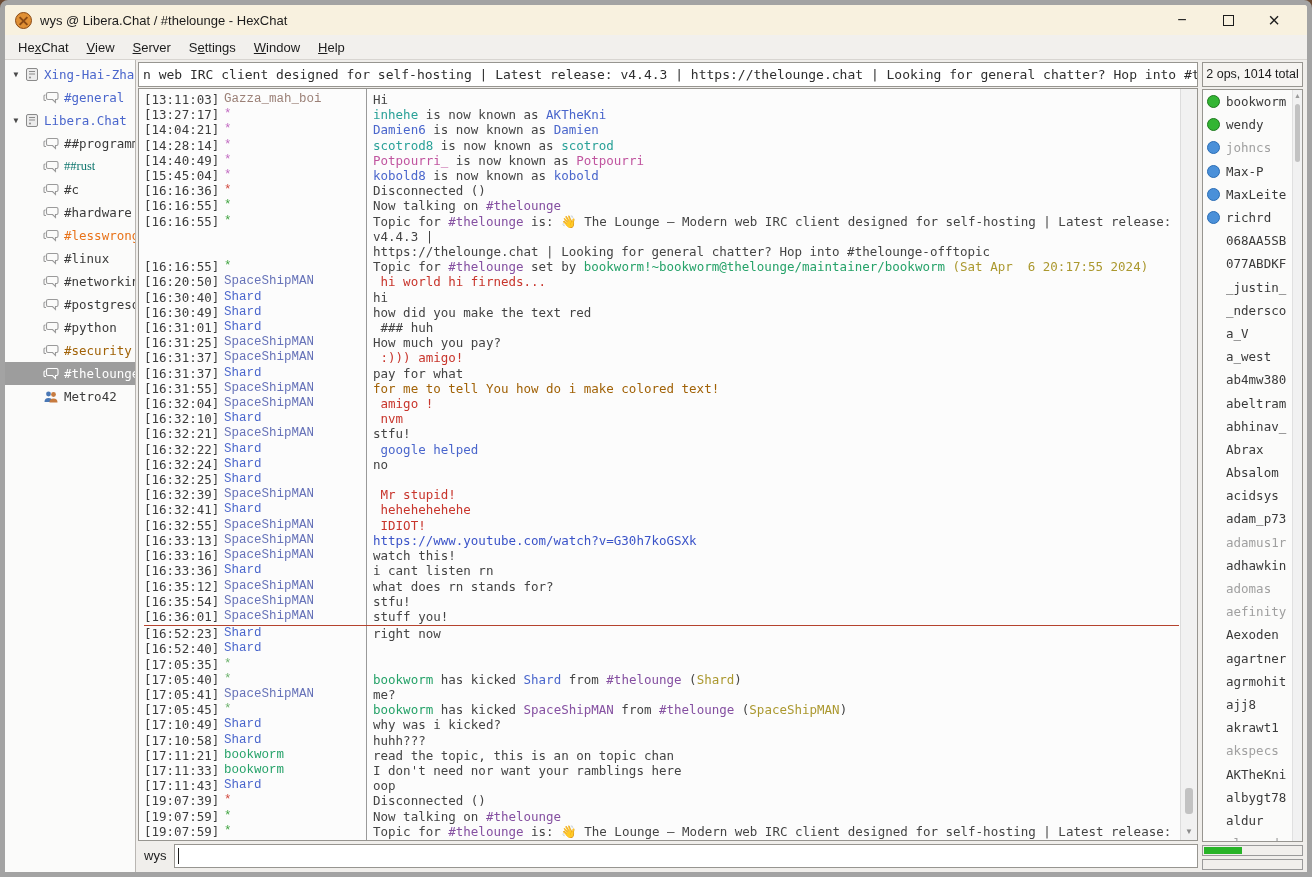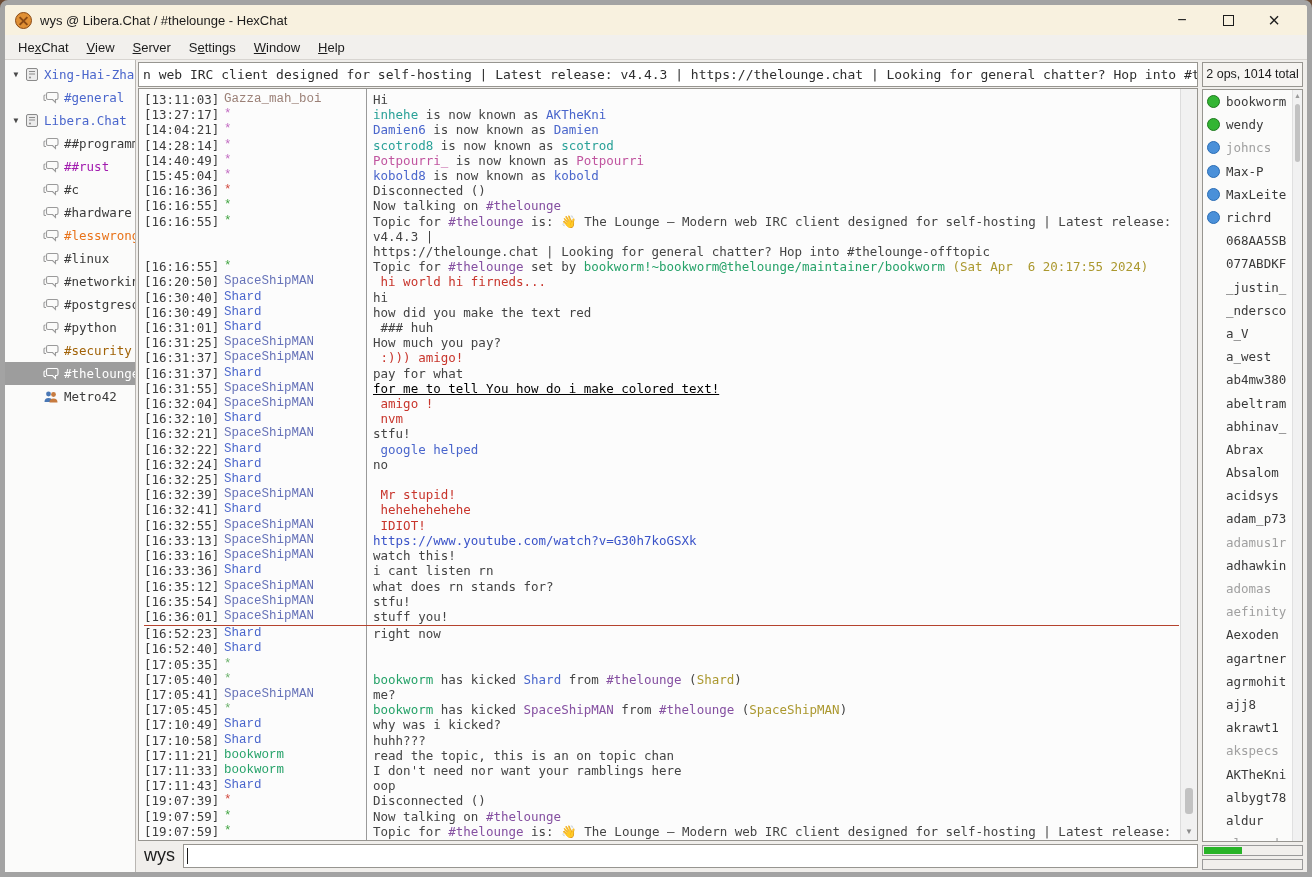--- a/index.html
+++ b/index.html
@@ -54,21 +54,21 @@
   .chat-line { display:flex; }
   .chat-line .t { width:80px; flex:none; color:#3c3c3c; }
   .chat-line .n { width:140px; flex:none; text-align:left; padding-right:6px;font-family:Liberation Mono, monospace; }
   .chat-line .m { flex:1; min-width:0; white-space:pre-wrap; padding-left:9px; }
   .unread-sep { border-top:1px solid #b5432e; height:1px; margin:1px 0 0 0; }
   .chat-scrollbar { position:absolute; top:0; bottom:0; right:0; width:17px; background:#f1f1f1;
                     border-left:1px solid #dcdcdc; }
   .chat-thumb { position:absolute; left:4px; right:4px; bottom:26px; height:26px; background:#c2c2c2; border-radius:3px; }
   .chat-downarrow { position:absolute; bottom:4px; left:0; right:0; text-align:center; font-size:8px; color:#8a8a8a; }
   .input-row { height:31px; flex:none; display:flex; align-items:center; padding:2px 2px 4px 2px; }
-  .nick-label { font-size:18px; color:#1c1c1c; padding:0 8px 0 6px; }
+  .nick-label { font-size:13px; color:#1c1c1c; padding:0 8px 0 6px; }
   .msg-input { flex:1; height:24px; background:#fff; border:1px solid #979590; display:flex; align-items:center; }
   .caret { width:1px; height:16px; background:#1c1c1c; margin-left:3px; }
 
   
   .right { width:107px; flex:none; display:flex; flex-direction:column; padding:0 4px 2px 2px; }
   .ops-box { height:25px; flex:none; margin-top:2px; border:1px solid #979590; background:#f6f4f1;
              font-size:12.5px; color:#1c1c1c; text-align:center; line-height:23px; white-space:nowrap; overflow:hidden; }
   .userlist { flex:1; min-height:0; margin-top:2px; background:#fbfbfa; border:1px solid #979590;
               position:relative; overflow:hidden; }
   .ul-rows { position:absolute; inset:0 10px 0 0; overflow:hidden; }
@@ -156,21 +156,21 @@
           </span>
           <span class="tree-label" style="color: rgb(58, 58, 58);">##programm</span>
         </div>
         <div class="tree-row chan">
           <span class="ticon">
             <svg width="16" height="14" viewBox="0 0 16 14">
               <path d="M4.5 1.5 h9 a1.5 1.5 0 0 1 1.5 1.5 v4 a1.5 1.5 0 0 1 -1.5 1.5 h-1 v3 l-3 -3 h-4.5 a1.5 1.5 0 0 1 -1.5 -1.5 v-4 a1.5 1.5 0 0 1 1.5 -1.5 z" fill="none" stroke="#9a9a9a" stroke-width="1.1"></path>
               <path d="M2.5 4 h-0.5 a1 1 0 0 0 -1 1 v3.5 a1 1 0 0 0 1 1 h1" fill="none" stroke="#9a9a9a" stroke-width="1.1"></path>
             </svg>
           </span>
-          <span class="tree-label" style="color: #a21caf;">##rust</span>
+          <span class="tree-label" style="color: #0f766e; font-family: Liberation Serif, serif;">##rust</span>
         </div>
         <div class="tree-row chan">
           <span class="ticon">
             <svg width="16" height="14" viewBox="0 0 16 14">
               <path d="M4.5 1.5 h9 a1.5 1.5 0 0 1 1.5 1.5 v4 a1.5 1.5 0 0 1 -1.5 1.5 h-1 v3 l-3 -3 h-4.5 a1.5 1.5 0 0 1 -1.5 -1.5 v-4 a1.5 1.5 0 0 1 1.5 -1.5 z" fill="none" stroke="#9a9a9a" stroke-width="1.1"></path>
               <path d="M2.5 4 h-0.5 a1 1 0 0 0 -1 1 v3.5 a1 1 0 0 0 1 1 h1" fill="none" stroke="#9a9a9a" stroke-width="1.1"></path>
             </svg>
           </span>
           <span class="tree-label" style="color: rgb(58, 58, 58);">#c</span>
         </div>
@@ -349,21 +349,21 @@
               <span class="m"><span style="color: rgb(200, 53, 44);"> :))) amigo!</span></span>
             </div>
             <div class="chat-line">
               <span class="t">[16:31:37]</span>
               <span class="n" style="color: rgb(74, 102, 204);">Shard</span>
               <span class="m"><span style="color: rgb(68, 68, 68);">pay for what</span></span>
             </div>
             <div class="chat-line">
               <span class="t">[16:31:55]</span>
               <span class="n" style="color: rgb(102, 114, 184);">SpaceShipMAN</span>
-              <span class="m"><span style="color: #000000; text-decoration: underline;">for me to tell You how do i make colored text!</span></span>
+              <span class="m"><span style="color: #a16207;">for me to tell You how do i make colored text!</span></span>
             </div>
             <div class="chat-line">
               <span class="t">[16:32:04]</span>
               <span class="n" style="color: rgb(102, 114, 184);">SpaceShipMAN</span>
               <span class="m"><span style="color: rgb(200, 53, 44);"> amigo !</span></span>
             </div>
             <div class="chat-line">
               <span class="t">[16:32:10]</span>
               <span class="n" style="color: rgb(74, 102, 204);">Shard</span>
               <span class="m"><span style="color: rgb(200, 53, 44);"> nvm</span></span>

